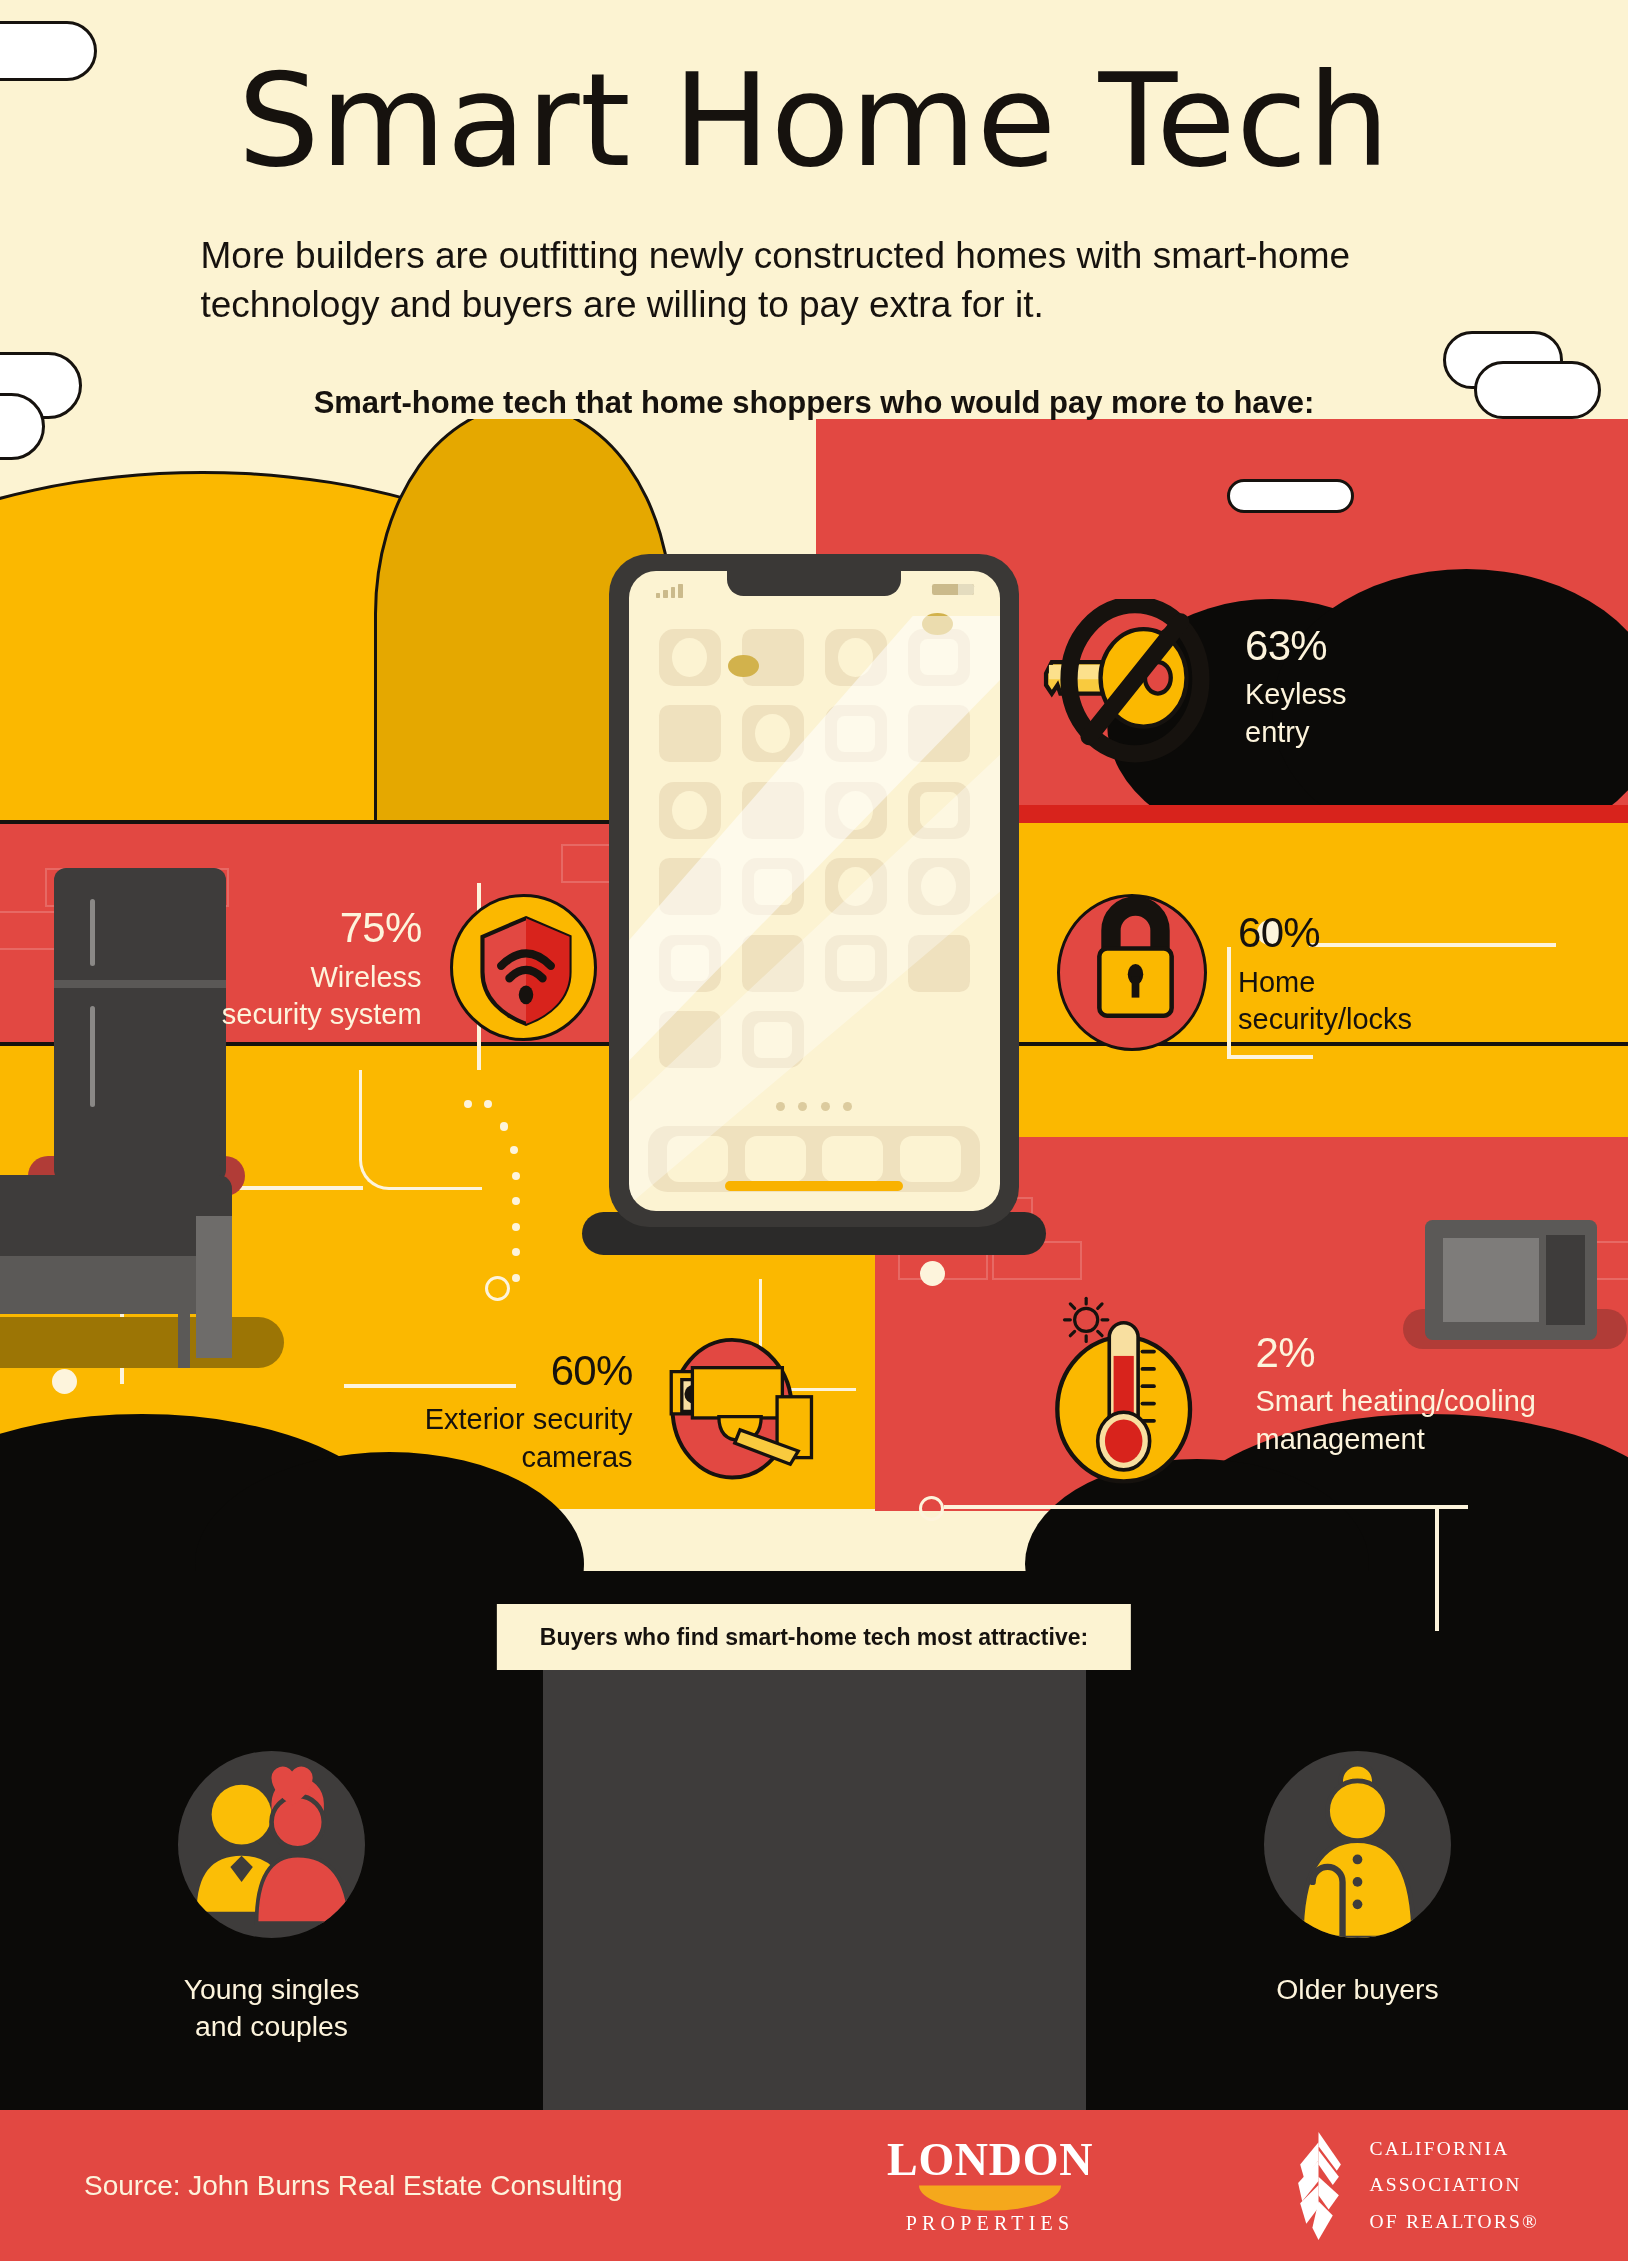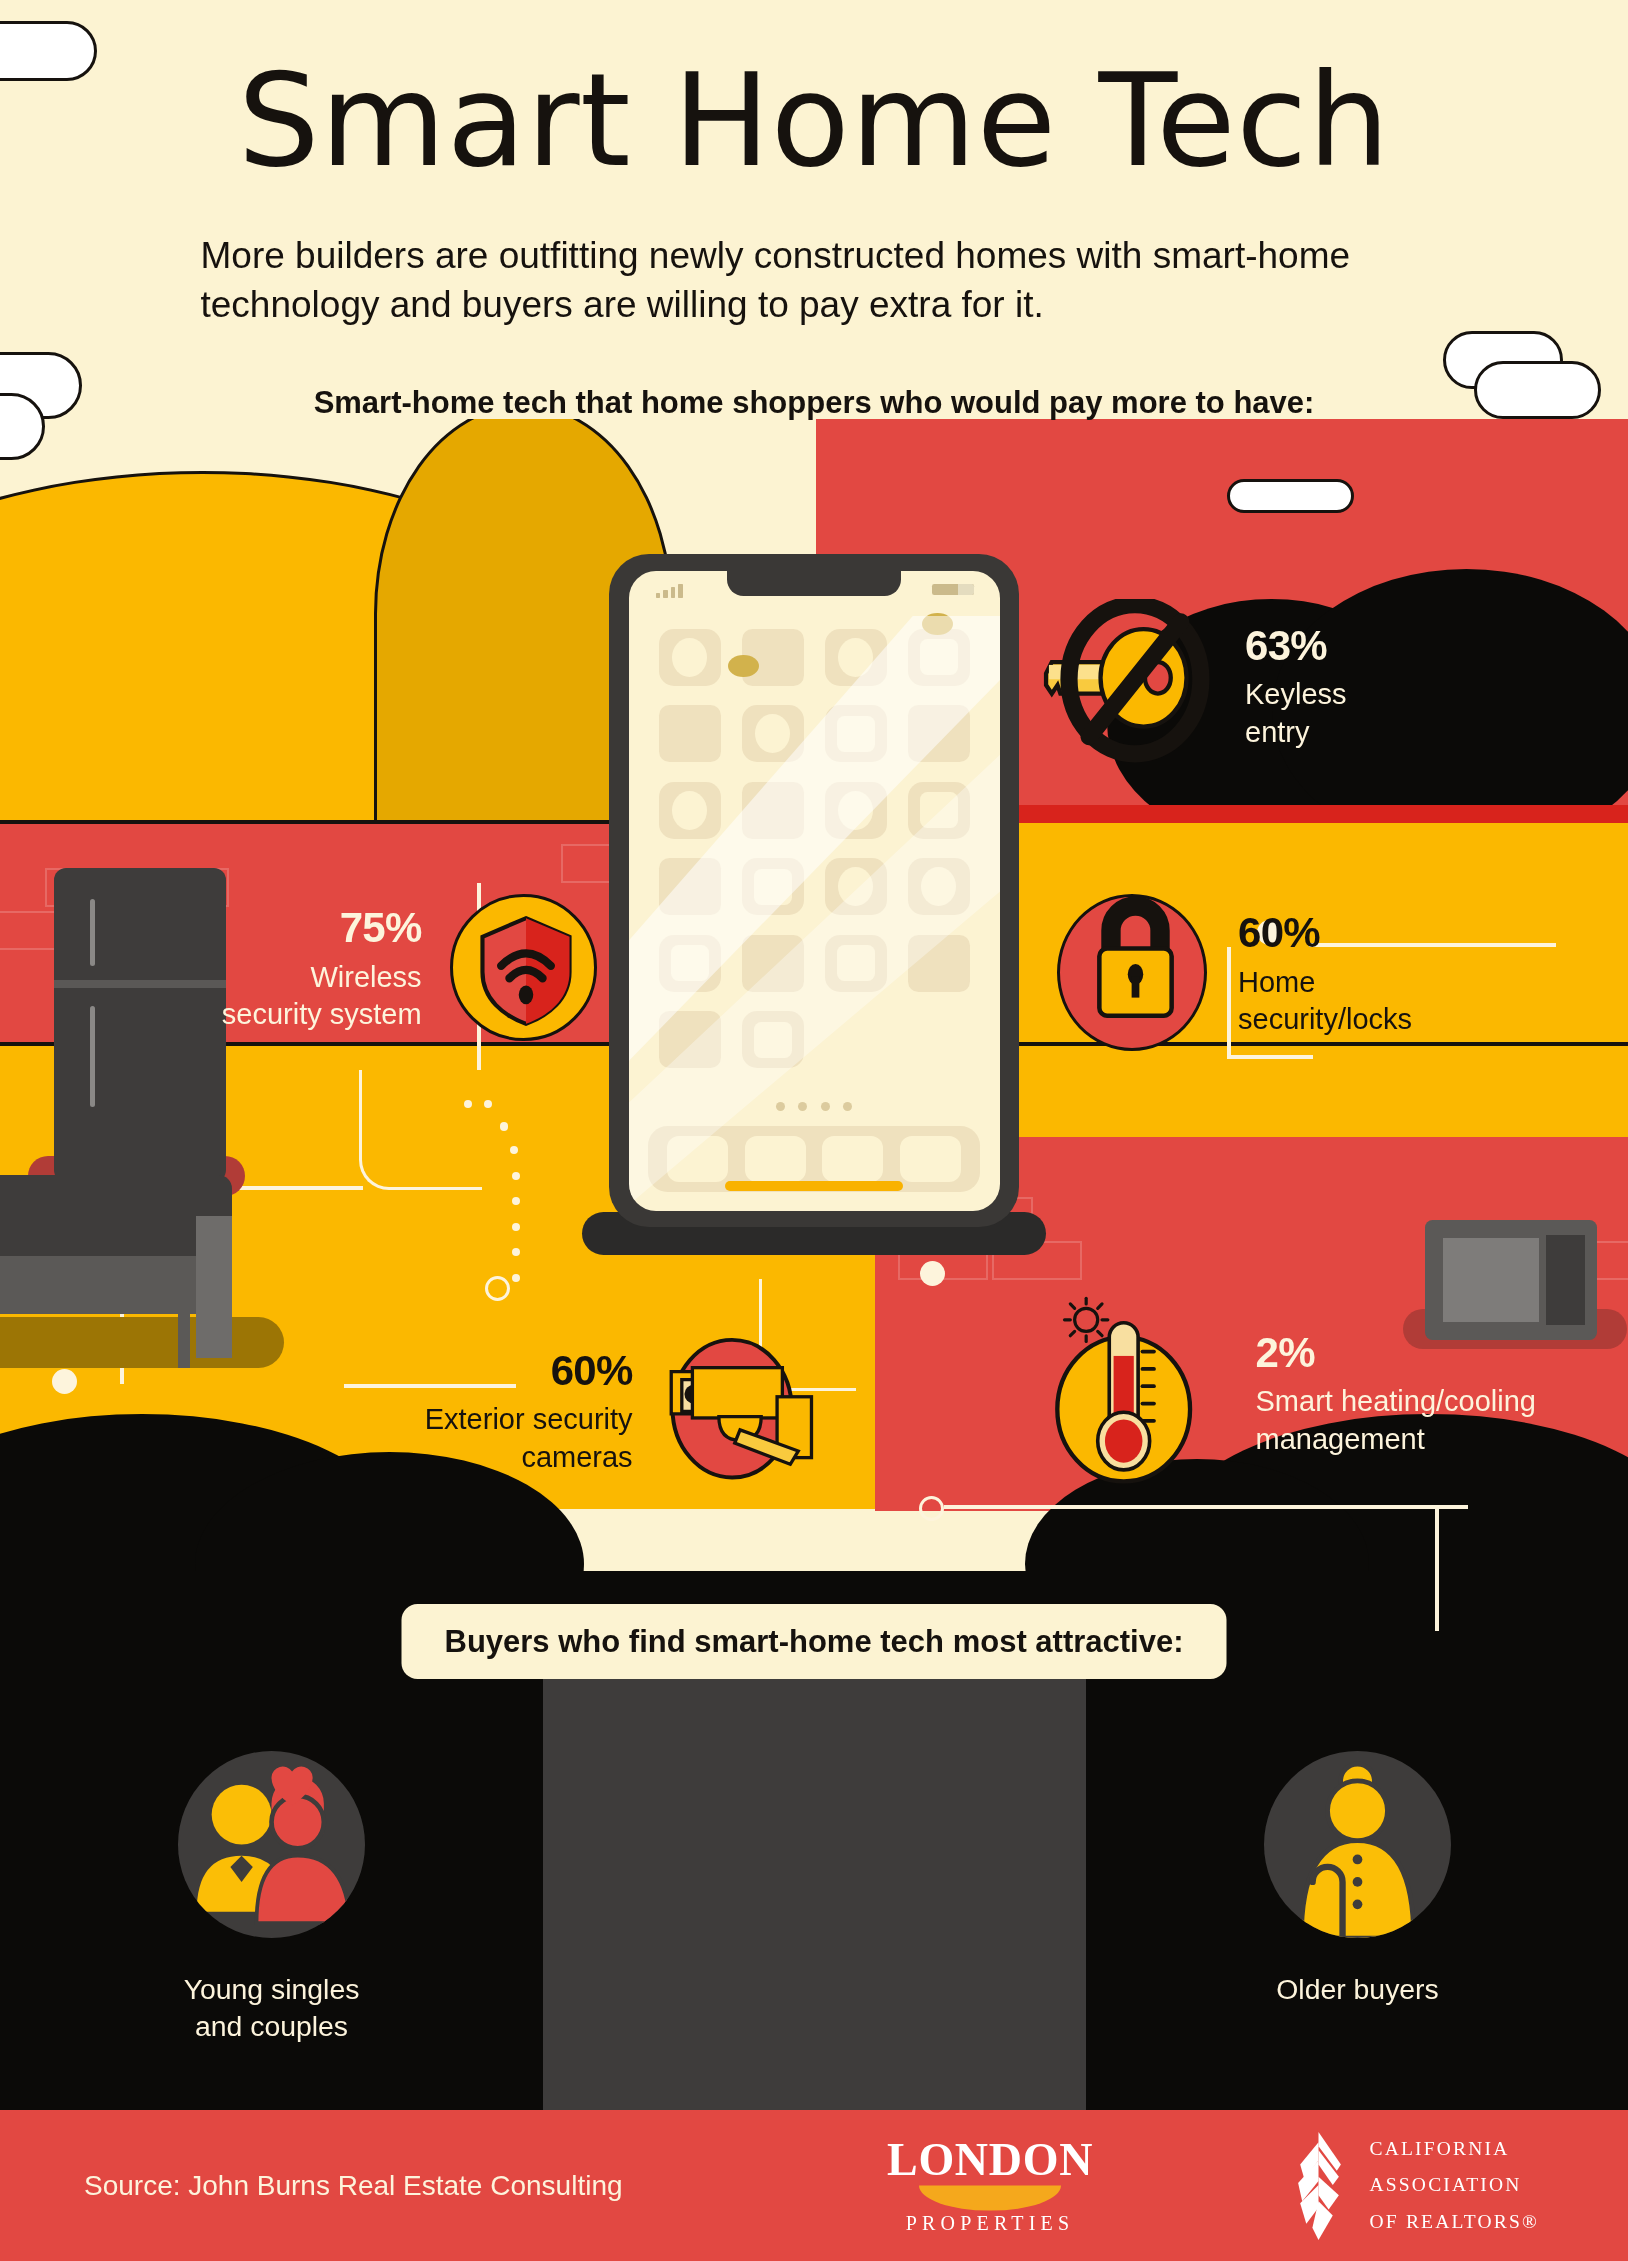--- a/index.html
+++ b/index.html
@@ -117,36 +117,36 @@
   .dots i { width:9px; height:9px; border-radius:50%; background:#DCCB9E; display:block;}
   .dock { position:absolute; left:19.5px; right:19.5px; top:555px; height:66px; background:#EFE1BE; border-radius:19.5px; display:flex; align-items:center; justify-content:space-around; padding:0 10.5px; z-index:4;}
   .dock i { width:61px; height:46px; background:#FCF3D2; border-radius:12px; display:block; }
   .homebar { position:absolute; left:50%; transform:translateX(-50%); bottom:19.5px; width:178px; height:10.5px; background:#F9B200; border-radius:6px; z-index:6;}
   .glare { position:absolute; left:-135px; top:-45px; width:673px; height:823px; z-index:7; pointer-events:none;}
   .badge-dot { position:absolute; width:31px; height:22.4px; background:#D2B24C; border-radius:50%; z-index:6;}
 
   
   .stat { position:absolute; z-index:45; display:flex; align-items:center; }
   .stat .txt { line-height:1.3; }
-  .stat .pct { font-size:42px; font-weight:700; letter-spacing:-0.7px; margin-bottom:3px; }
+  .stat .pct { font-size:42px; font-weight:400; letter-spacing:-0.7px; margin-bottom:3px; }
   .stat .lbl { font-size:29px; font-weight:400; }
   .stat.light .pct, .stat.light .lbl { color:#FDF4DC; }
   .stat.dark  .pct, .stat.dark  .lbl { color:#16120E; }
   .stat .ico { position:relative; flex:none; }
 
   .ellipse { position:relative; border-radius:50%; border:3.7px solid #16120E; }
 
   
   .buyers { position:absolute; left:0; top:1631px; width:100%; height:479px; z-index:45; }
   .buyers .bg-black { position:absolute; inset:0; background:#0B0A08; }
   .buyers .bg-gray { position:absolute; left:543px; top:0; width:543px; height:100%; background:#3E3C3B; }
   .callout {
     position:absolute; left:50%; transform:translateX(-50%); top:-27px;
-    background:#FCF3D2; padding:19.5px 43px; border-radius:16px;
-    font-size:31px; font-weight:700; color:#16120E; white-space:nowrap;
+    background:#FCF3D2; padding:19.5px 43px; border-radius:0;
+    font-size:23px; font-weight:700; color:#16120E; white-space:nowrap;
     z-index:6;
   }
   .bcol { position:absolute; top:120px; width:543px; text-align:center; }
   .bcol .circ { width:187px; height:187px; border-radius:50%; margin:0 auto 33px; position:relative; }
   .bcol .cap { font-size:28.4px; color:#FDF4DC; line-height:1.32; }
 
   
   .footer { position:absolute; left:0; bottom:0; width:100%; height:151px; background:#E24842; z-index:50; }
   .source { position:absolute; left:84px; top:50%; transform:translateY(-50%); font-size:28px; color:#FDF4DC; }
   .london { position:absolute; left:887px; top:50%; transform:translateY(-50%); text-align:center; }

